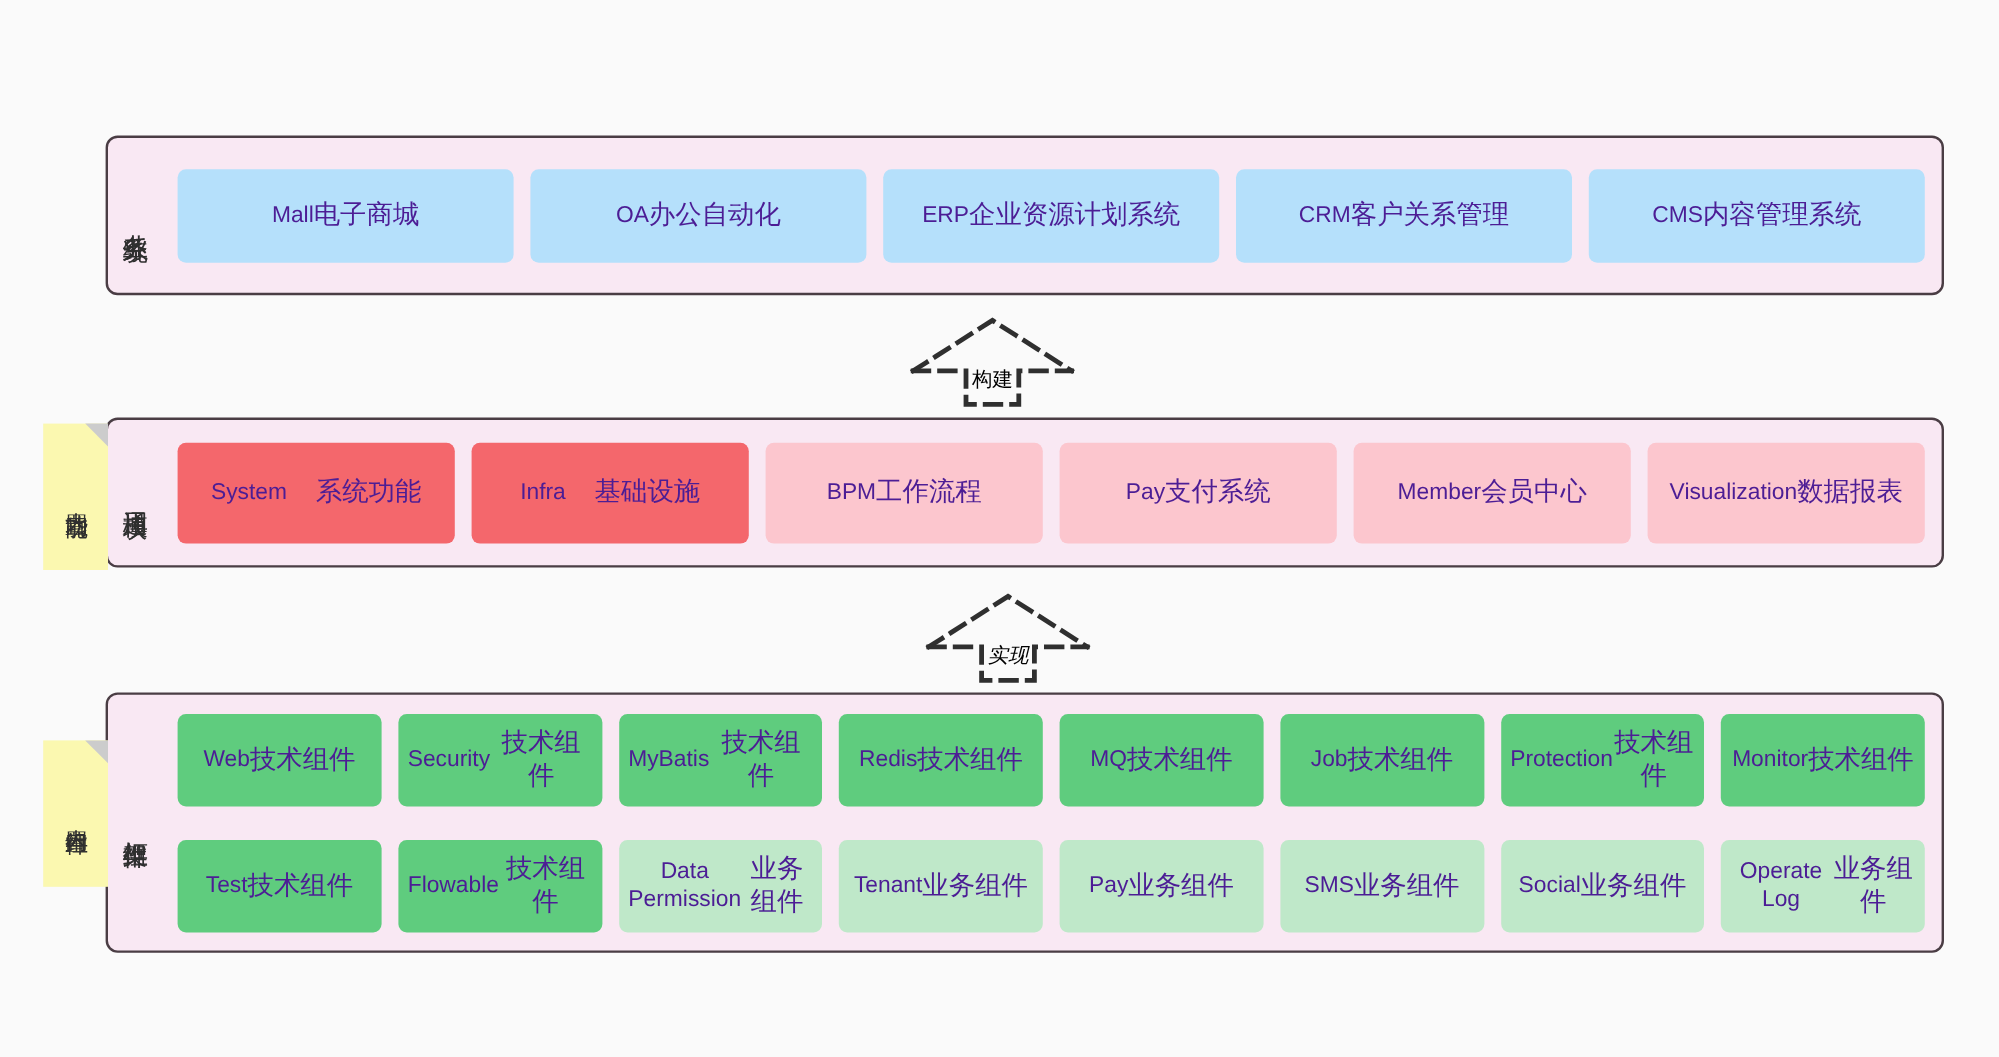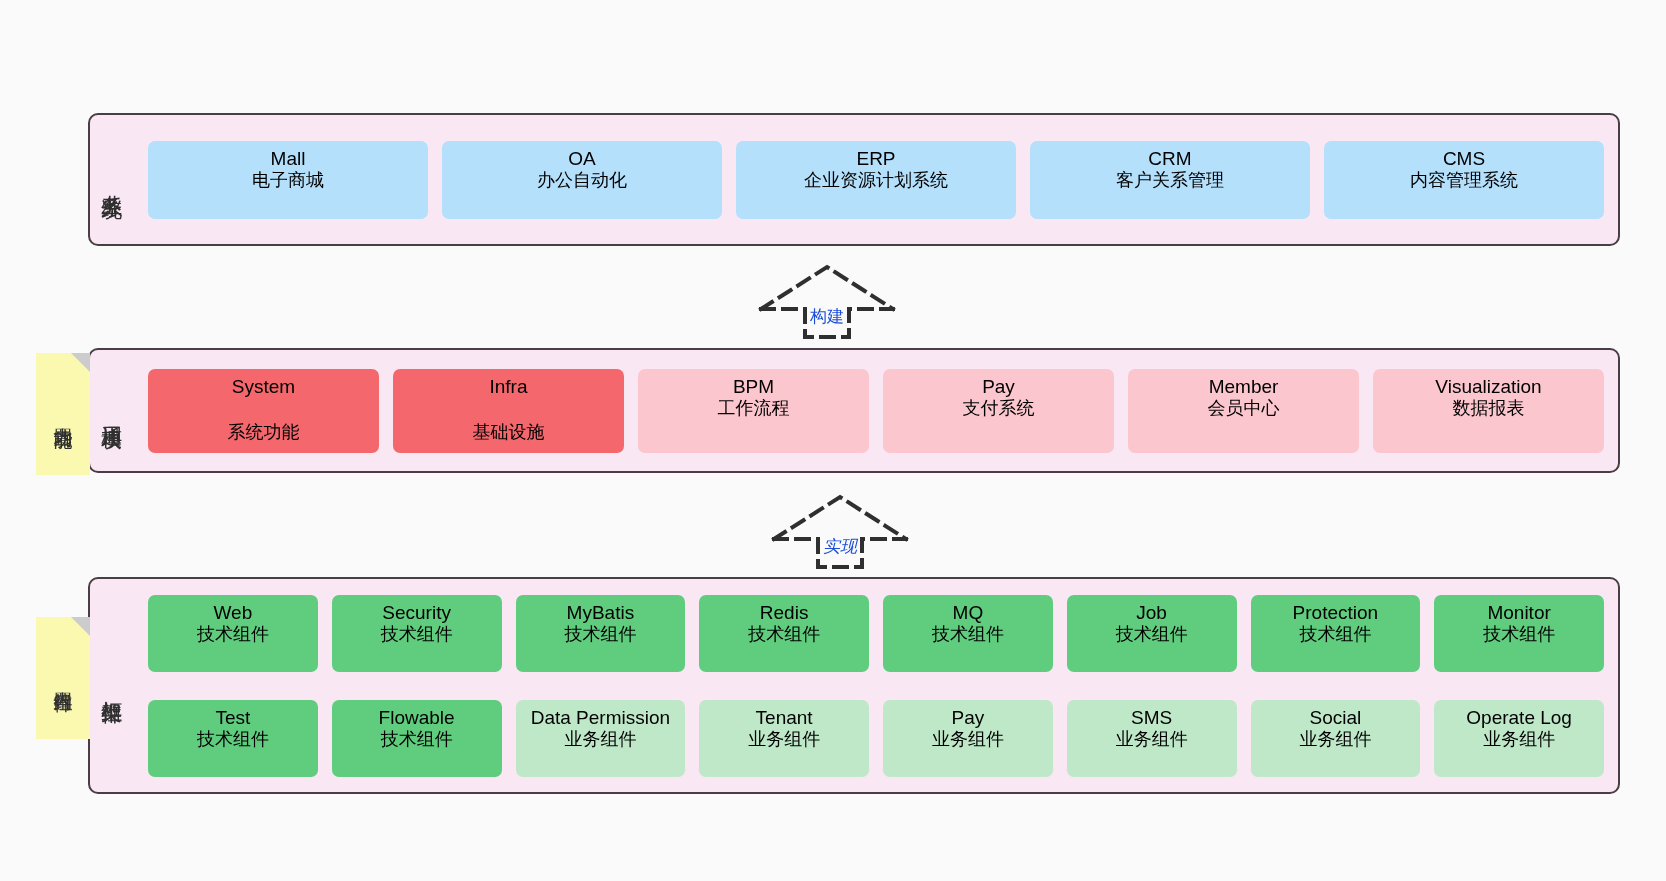--- a/index.html
+++ b/index.html
@@ -55,31 +55,31 @@
     justify-content: space-between;
     gap: 14px;
   }
 
   
   .card {
     flex: 1 1 0;
     min-width: 0;
     border-radius: 7px;
     display: flex;
-    flex-direction: column;
-    align-items: center;
-    justify-content: flex-start;
+    flex-direction: row;
+    align-items: center;
+    justify-content: center;
     text-align: center;
-    color: #000000;
+    color: #4c1d95;
     line-height: 1.22;
     padding: 6px 8px;
     user-select: none;
   }
   .card .en { font-size: 19px; }
-  .card .cn { font-size: 18px; }
+  .card .cn { font-size: 22px; }
   .card.h-biz  { height: 78px; }
   .card.h-mod  { height: 84px; }
   .card.h-comp { height: 77px; }
 
   .c-blue      { background: #b5e0fb; }
   .c-red       { background: #f4676c; gap: 24px; }
   .c-pink      { background: #fcc6ce; }
   .c-green     { background: #5fcc7e; }
   .c-greenlite { background: #bfe8c9; }
 
@@ -110,21 +110,21 @@
   }
 
   
   .arrow { position: absolute; z-index: 1; }
   .arrow svg { display: block; overflow: visible; }
   .arrow .alabel {
     position: absolute;
     left: 50%;
     transform: translateX(-50%);
     font-size: 17px;
-    color: #1d4ed8;
+    color: #000000;
     background: transparent;
     white-space: nowrap;
     user-select: none;
   }
 </style>
 </head>
 <body>
 
 <div id="stage">
 

